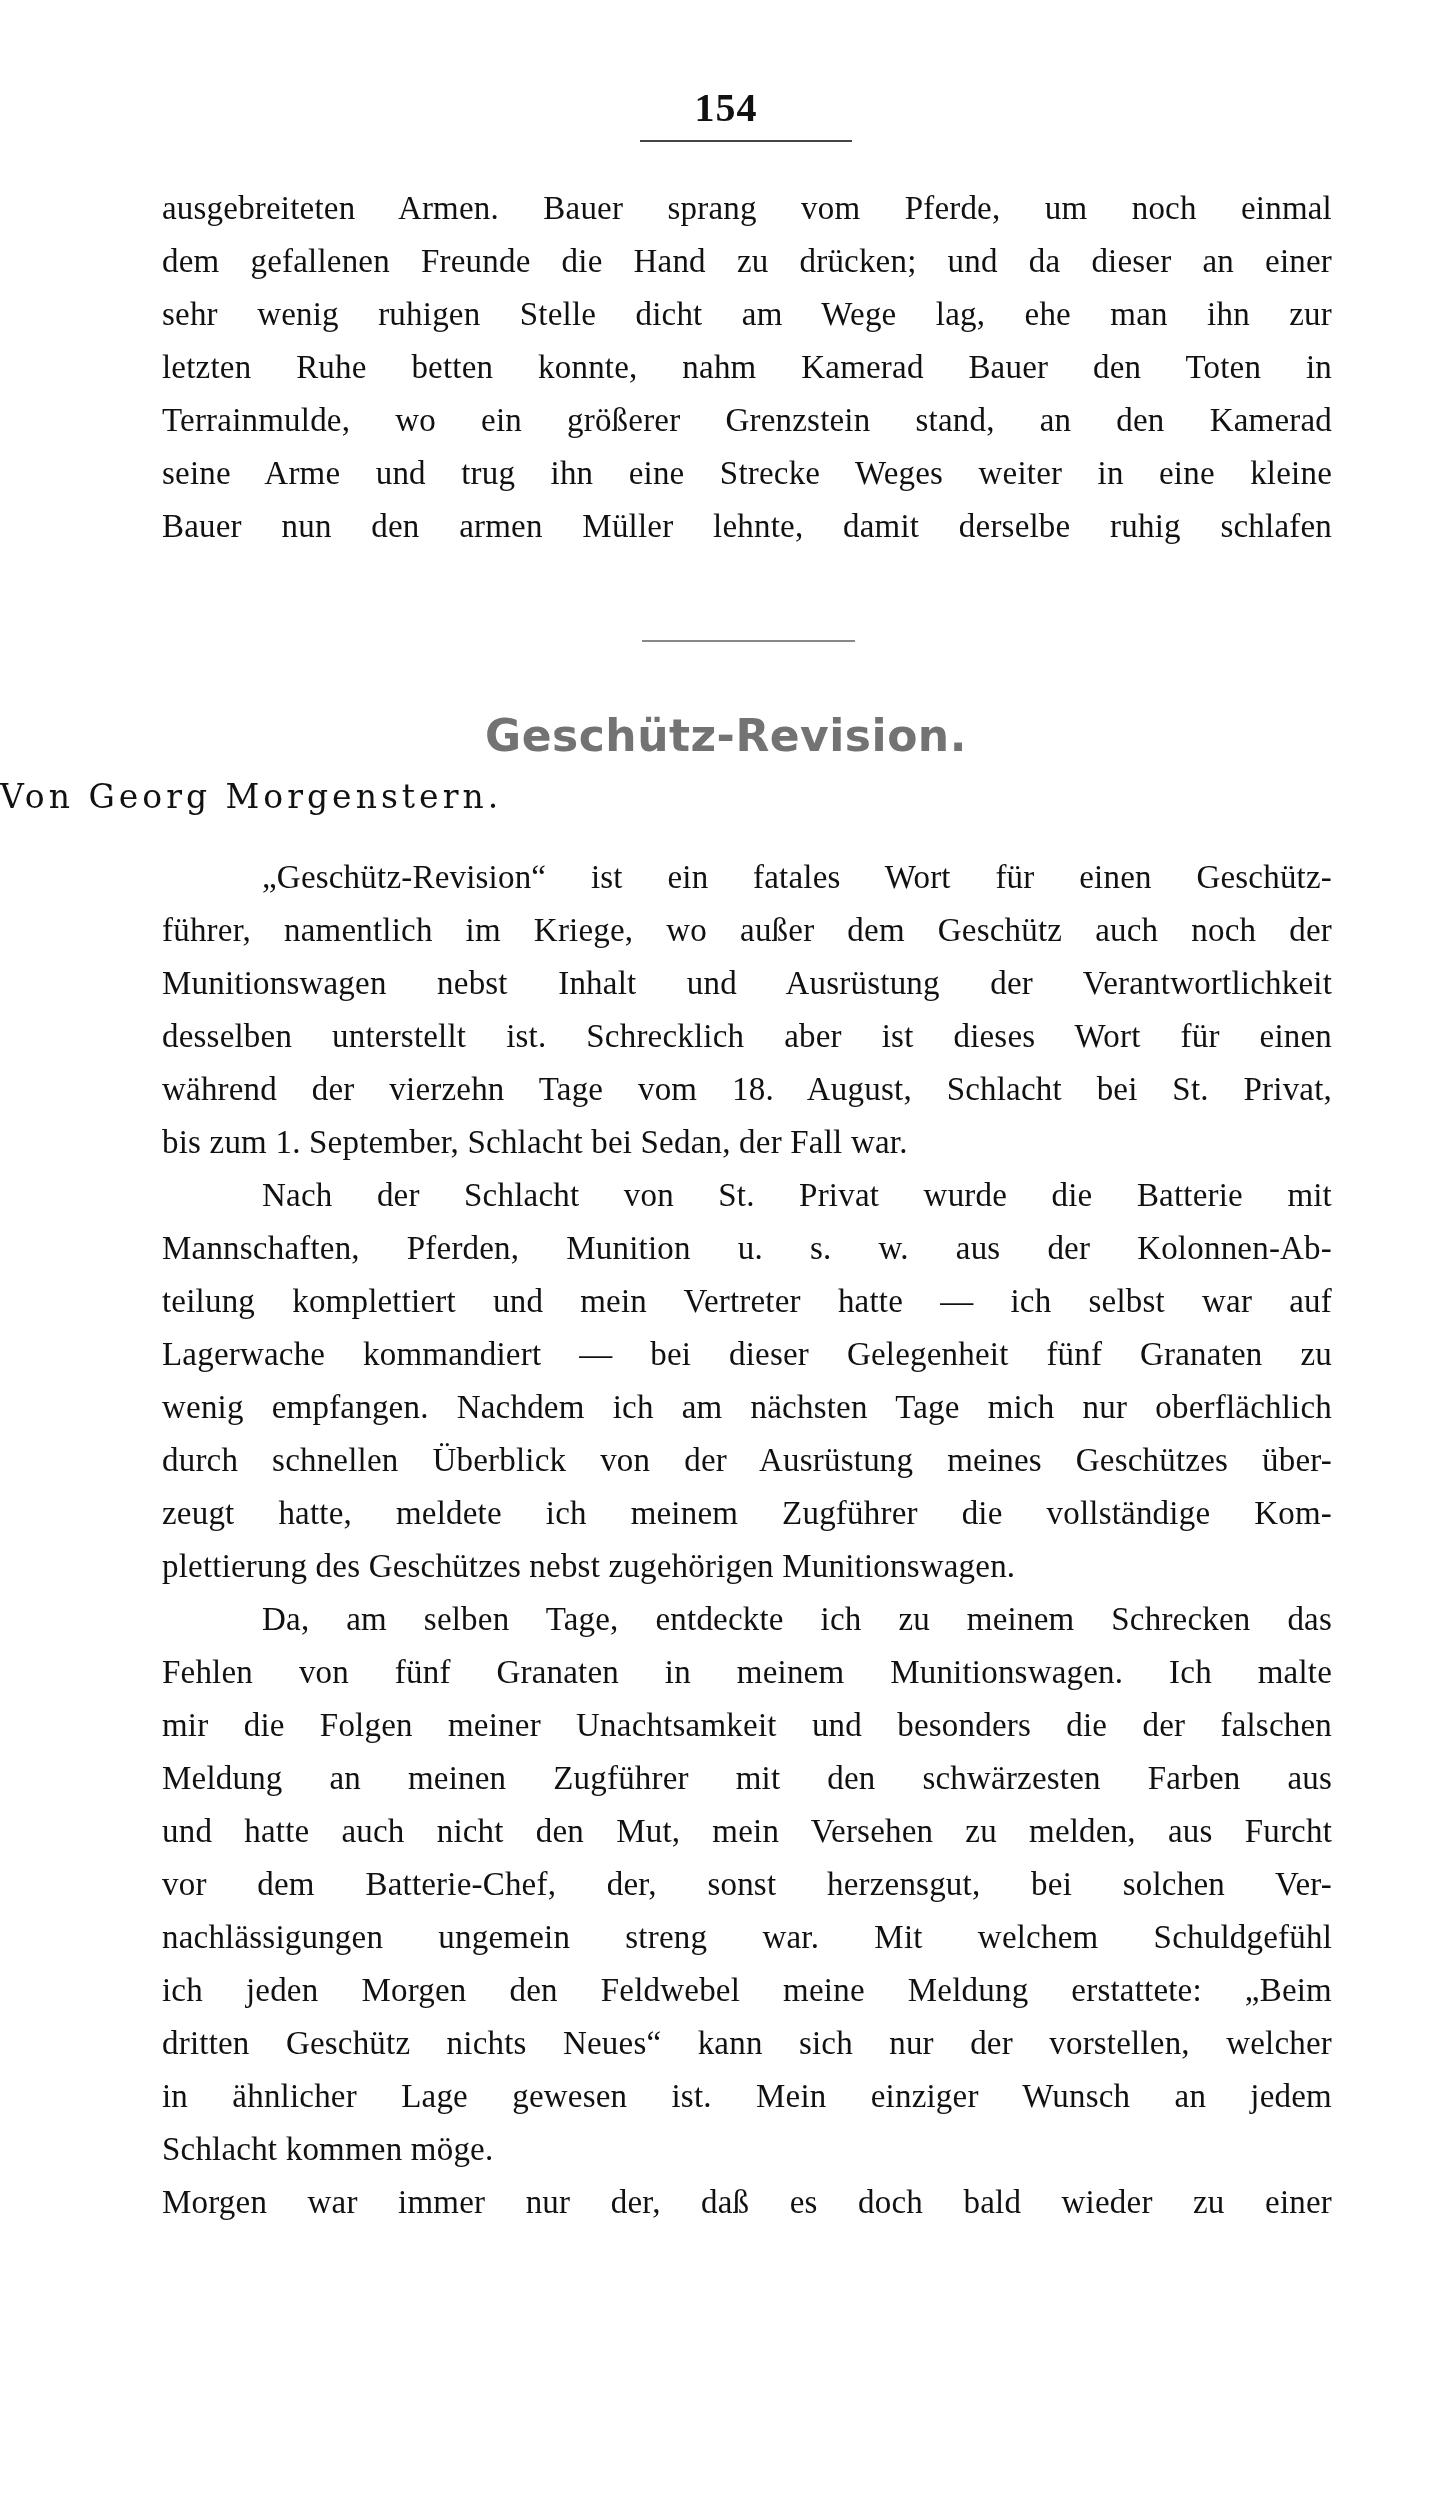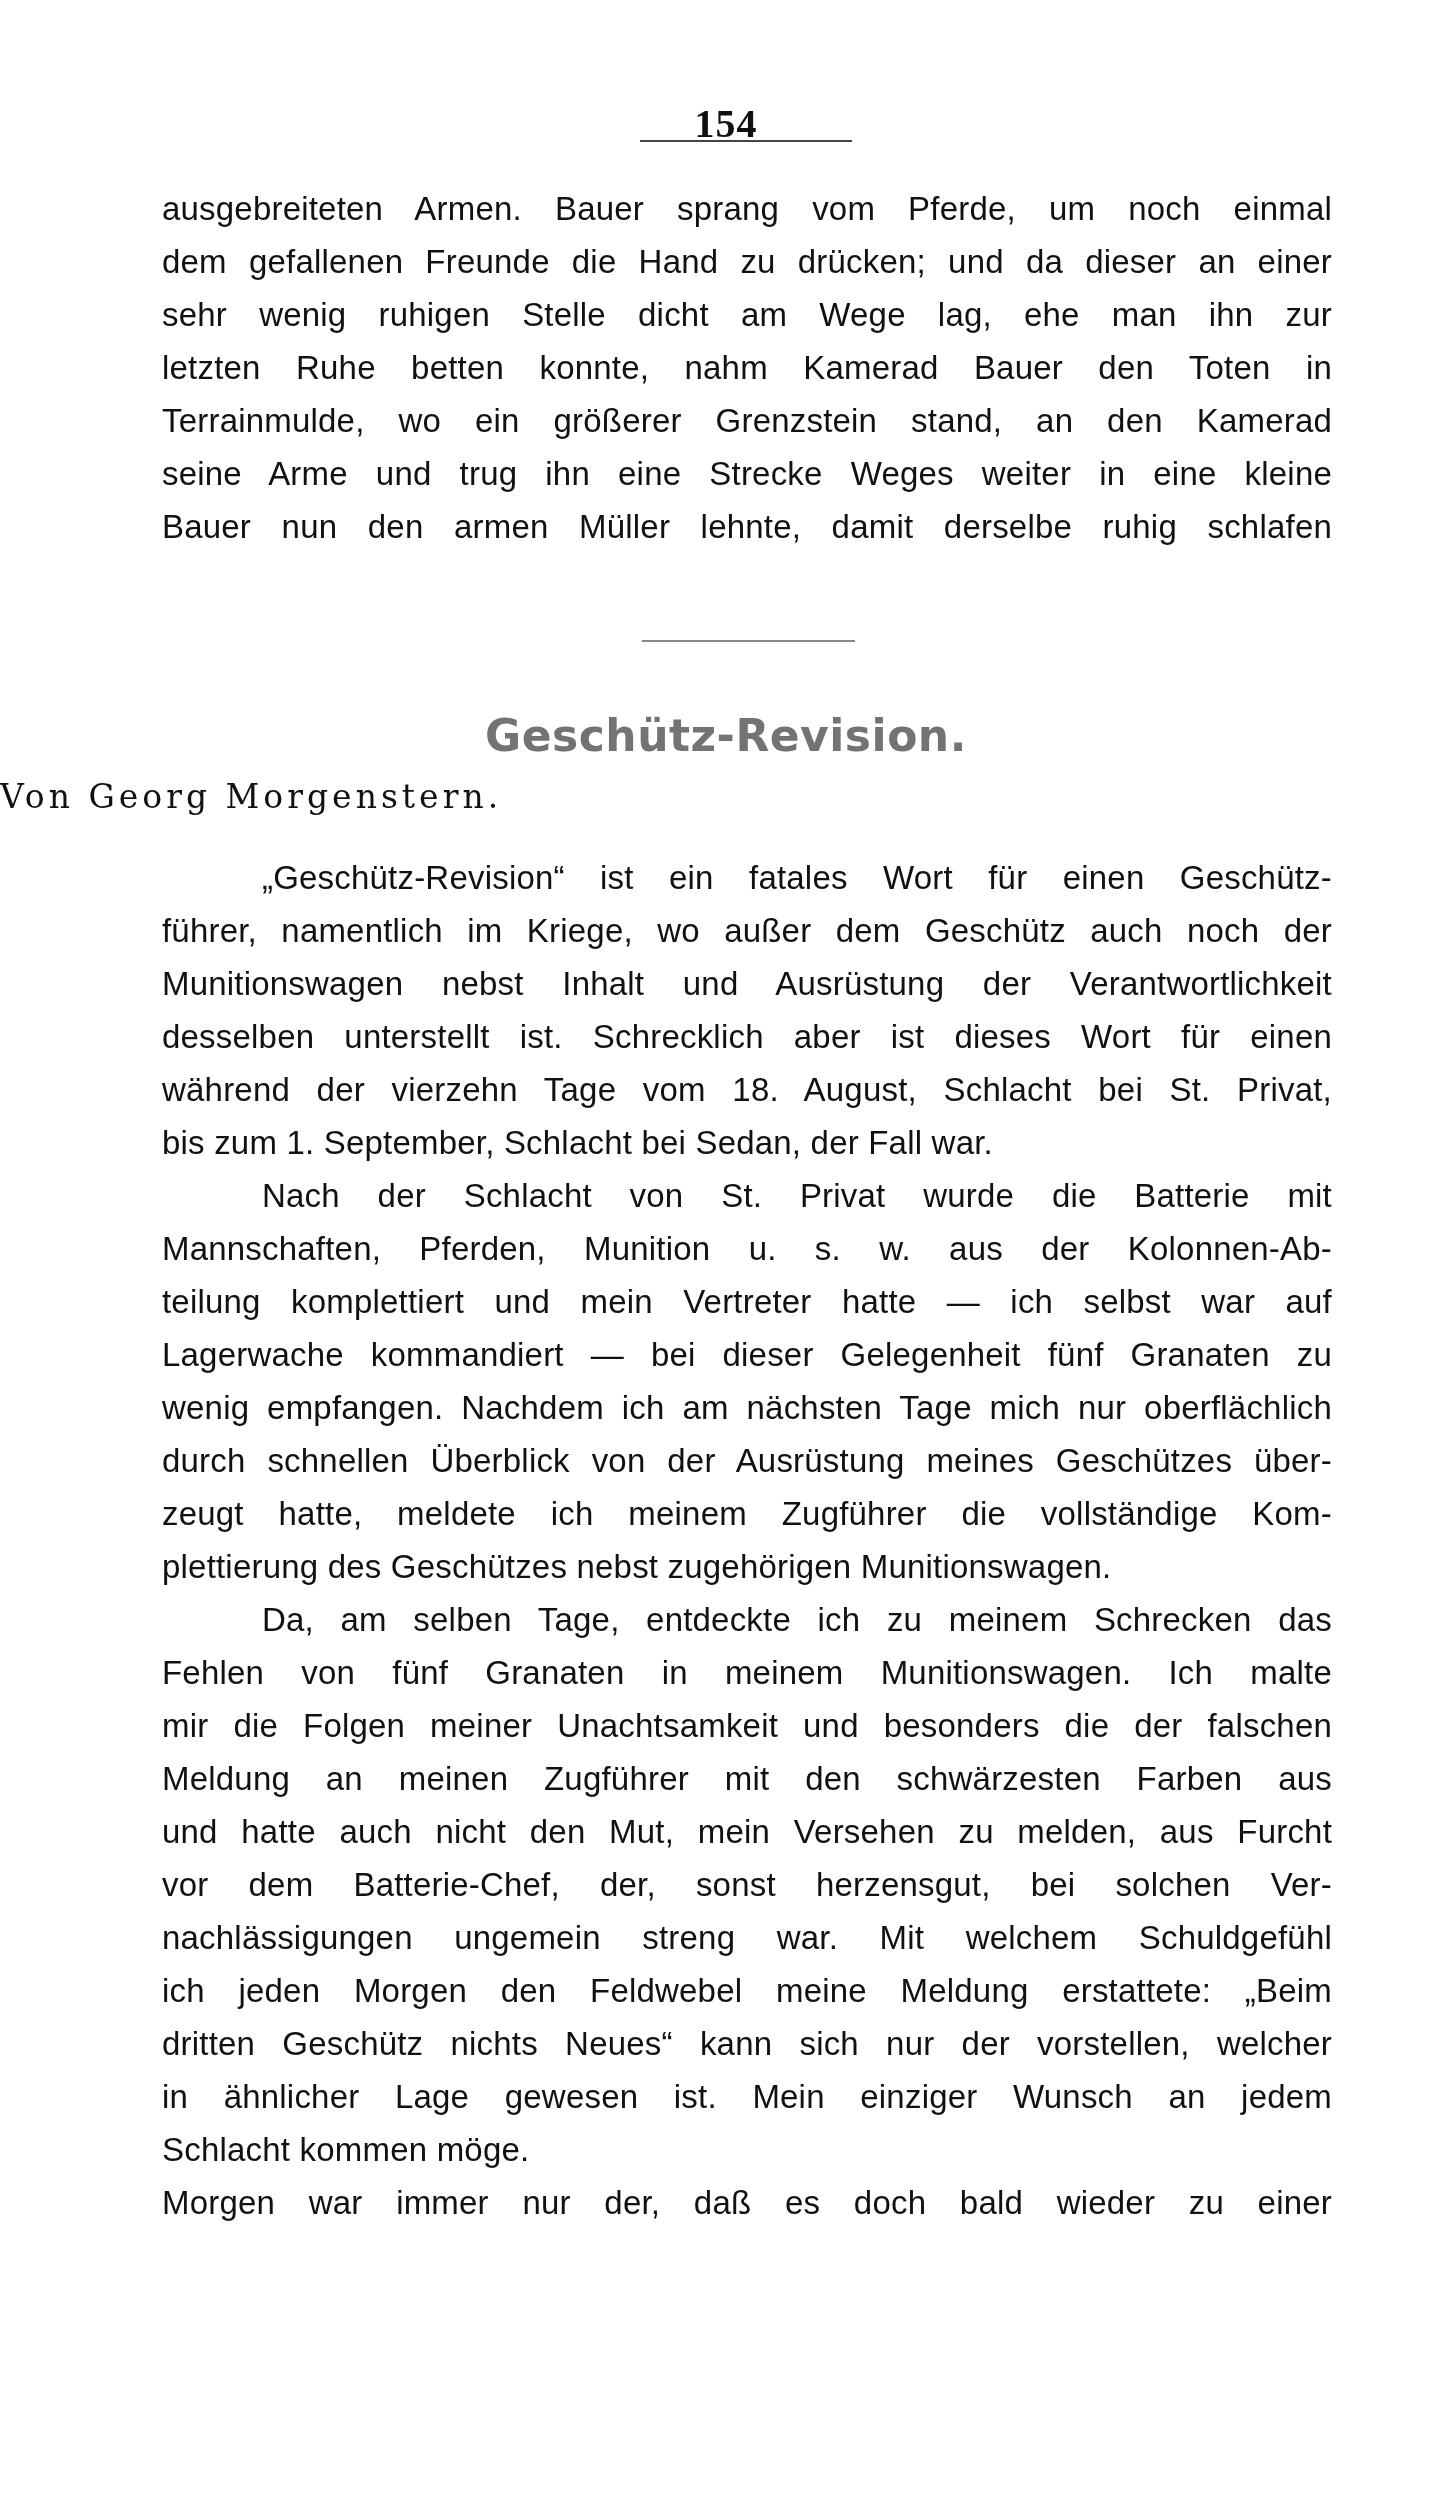--- a/index.html
+++ b/index.html
@@ -26,21 +26,20 @@
       position: absolute;
       top: 84px;
       left: 0;
       width: 1452px;
       text-align: center;
       font-family: "Liberation Serif", "DejaVu Serif", serif;
       font-size: 40px;
       font-weight: bold;
       letter-spacing: 1px;
       color: #111;
-      margin-top: 16px;
     }
     .header-rule {
       position: absolute;
       top: 140px;
       left: 640px;
       width: 212px;
       height: 2px;
       background: #444;
     }
     .text-block {
@@ -50,21 +49,21 @@
     }
     .line {
       display: block;
       height: 53px;
       line-height: 53px;
       font-size: 33px;
       text-align: justify;
       text-align-last: justify;
       white-space: nowrap;
       letter-spacing: 0.2px;
-      font-family: Liberation Sans, sans-serif;
+      font-family: Liberation Serif, serif;
       font-stretch: condensed;
       transform-origin: left center;
     }
     .line.last {
       text-align-last: left;
     }
     .line.indent {
       padding-left: 100px;
     }
     .block-a { top: 182px; }

